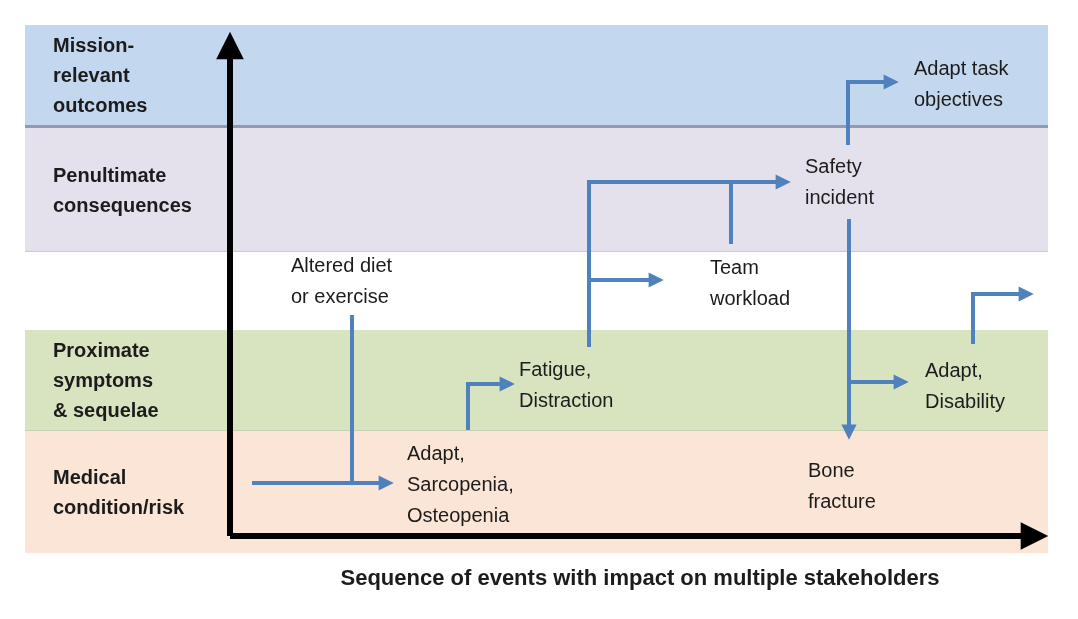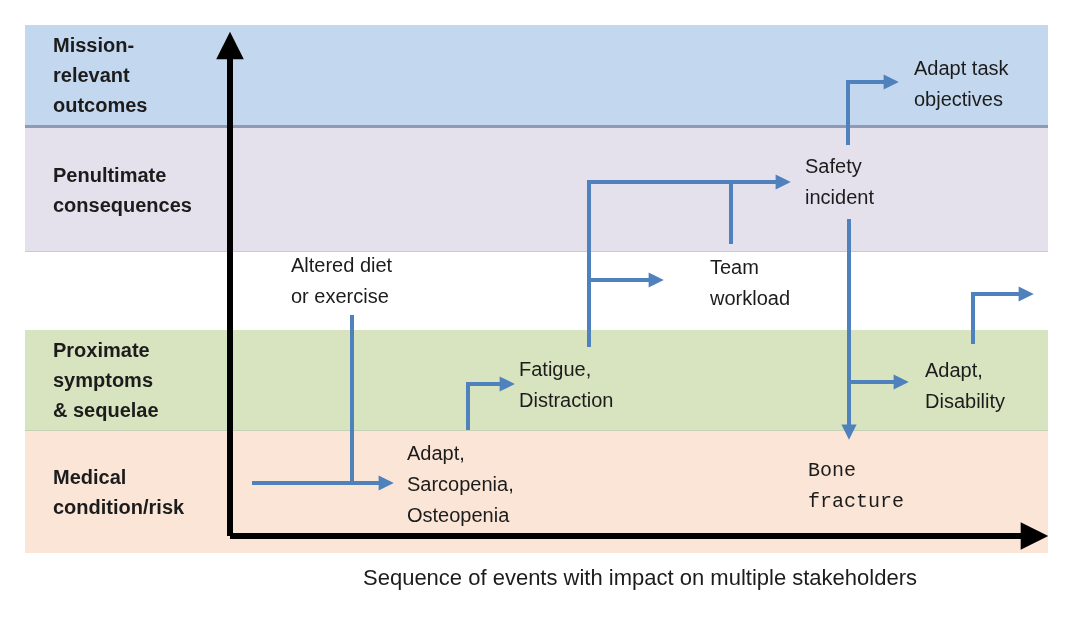--- a/index.html
+++ b/index.html
@@ -28,21 +28,21 @@
   .blue-head{fill:var(--arrow-color,#4F81BD);}
   .axis-line{stroke:var(--axis-color,#000000);stroke-width:6;fill:none;}
   .axis-head{fill:var(--axis-color,#000000);}
   
   .event{
     position:absolute;white-space:pre-line;font-size:20px;line-height:31px;
   }
   
   #axis-title{
     position:absolute;left:230px;top:565px;width:820px;text-align:center;
-    font-weight:normal;font-size:22px;
+    font-weight:bold;font-size:22px;
   }
 </style>
 </head>
 <body>
 
 <div id="stage">
 
   <div class="band" id="band-mission">
     <div class="band-label">Mission-
 relevant
@@ -93,20 +93,20 @@
 Sarcopenia,
 Osteopenia</div>
   <div class="event" style="left:503px;top:354px;margin-left:16px;">Fatigue,
 Distraction</div>
   <div class="event" style="left:710px;top:252px;">Team
 workload</div>
   <div class="event" style="left:805px;top:151px;">Safety
 incident</div>
   <div class="event" style="left:914px;top:53px;">Adapt task
 objectives</div>
-  <div class="event" style="left:808px;top:455px;font-family:Liberation Mono, monospace;">Bone
+  <div class="event" style="left:808px;top:455px;">Bone
 fracture</div>
   <div class="event" style="left:925px;top:355px;">Adapt,
 Disability</div>
 
   <div id="axis-title">Sequence of events with impact on multiple stakeholders</div>
 
 </div>
 
 </body></html>

